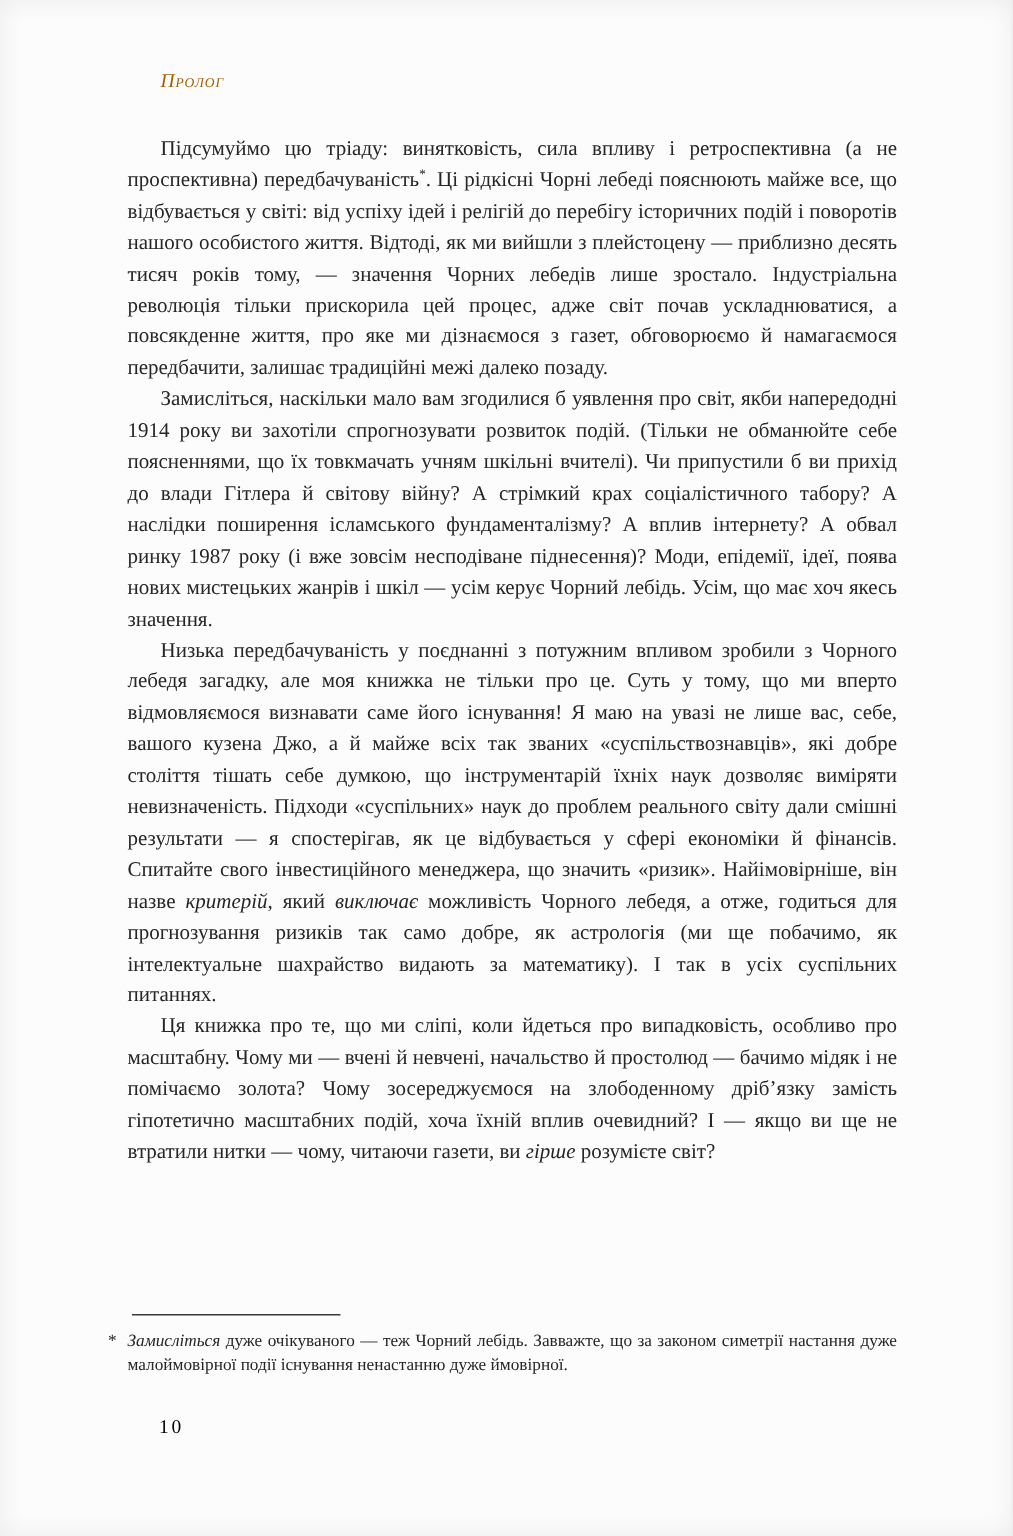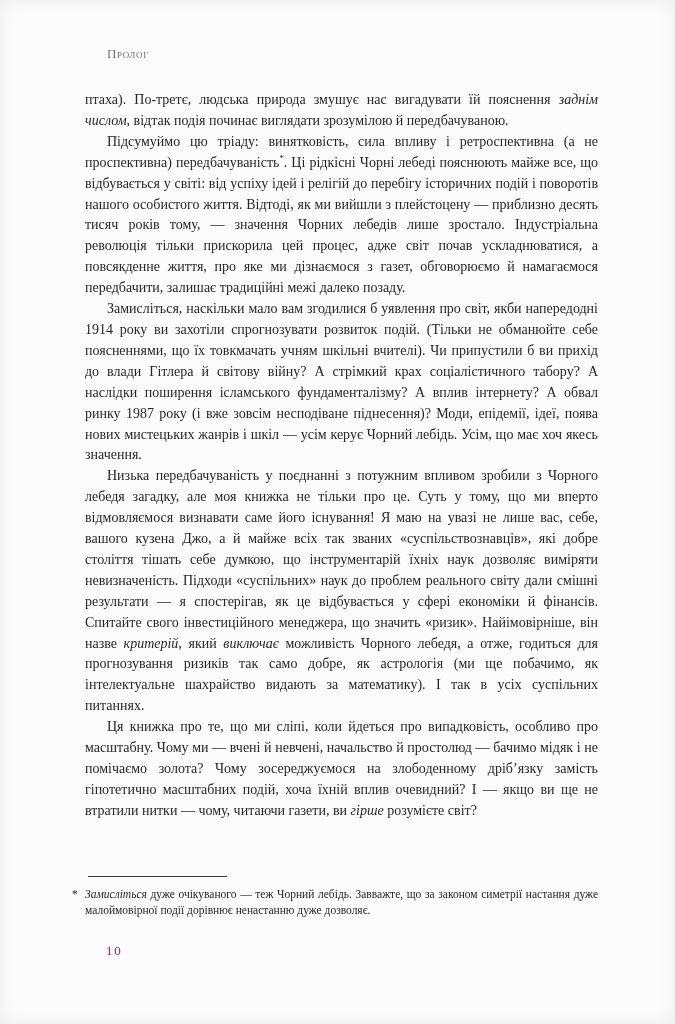--- a/index.html
+++ b/index.html
@@ -18,21 +18,22 @@
     font-family: "Liberation Serif", "DejaVu Serif", serif;
     color: #262626;
   }
   .running-header {
     position: absolute;
     left: 107px;
     top: 46px;
     font-size: 13px;
     font-variant: small-caps;
     letter-spacing: 0.6px;
-    color: #737373;
+    color: #a16207;
+    font-style: italic;
   }
   .body-text {
     position: absolute;
     left: 85px;
     top: 90px;
     width: 513px;
     font-size: 14px;
     line-height: 20.9px;
     text-align: justify;
   }
@@ -73,40 +74,39 @@
     display: block;
     margin-left: 13px;
   }
   .fn-text em { font-style: italic; }
   .page-number {
     position: absolute;
     left: 106px;
     top: 943px;
     font-size: 13px;
     letter-spacing: 1.8px;
-    color: #be185d;
+    color: #000000;
   }
 </style>
 </head>
 <body>
 
 <div class="page">
 
   <div class="running-header">Пролог</div>
 
   <div class="body-text" id="body-text">
-      <p class="para"><span>птаха). По-третє, людська природа змушує нас вигадувати їй пояснення </span><em>заднім числом</em><span>, відтак подія починає виглядати зрозумілою й передбачуваною.</span></p>
       <p class="para indent"><span>Підсумуймо цю тріаду: винятковість, сила впливу і ретроспективна (а не проспективна) передбачуваність</span><sup class="fn-ref">*</sup><span>. Ці рідкісні Чорні лебеді пояснюють майже все, що відбувається у світі: від успіху ідей і релігій до перебігу історичних подій і поворотів нашого особистого життя. Відтоді, як ми вийшли з плейстоцену — приблизно десять тисяч років тому, — значення Чорних лебедів лише зростало. Індустріальна революція тільки прискорила цей процес, адже світ почав ускладнюватися, а повсякденне життя, про яке ми дізнаємося з газет, обговорюємо й намагаємося передбачити, залишає традиційні межі далеко позаду.</span></p>
       <p class="para indent"><span>Замисліться, наскільки мало вам згодилися б уявлення про світ, якби напередодні 1914 року ви захотіли спрогнозувати розвиток подій. (Тільки не обманюйте себе поясненнями, що їх товкмачать учням шкільні вчителі). Чи припустили б ви прихід до влади Гітлера й світову війну? А стрімкий крах соціалістичного табору? А наслідки поширення ісламського фундаменталізму? А вплив інтернету? А обвал ринку 1987 року (і вже зовсім несподіване піднесення)? Моди, епідемії, ідеї, поява нових мистецьких жанрів і шкіл — усім керує Чорний лебідь. Усім, що має хоч якесь значення.</span></p>
       <p class="para indent"><span>Низька передбачуваність у поєднанні з потужним впливом зробили з Чорного лебедя загадку, але моя книжка не тільки про це. Суть у тому, що ми вперто відмовляємося визнавати саме його існування! Я маю на увазі не лише вас, себе, вашого кузена Джо, а й майже всіх так званих «суспільствознавців», які добре століття тішать себе думкою, що інструментарій їхніх наук дозволяє виміряти невизначеність. Підходи «суспільних» наук до проблем реального світу дали смішні результати — я спостерігав, як це відбувається у сфері економіки й фінансів. Спитайте свого інвестиційного менеджера, що значить «ризик». Найімовірніше, він назве </span><em>критерій</em><span>, який </span><em>виключає</em><span> можливість Чорного лебедя, а отже, годиться для прогнозування ризиків так само добре, як астрологія (ми ще побачимо, як інтелектуальне шахрайство видають за математику). І так в усіх суспільних питаннях.</span></p>
       <p class="para indent"><span>Ця книжка про те, що ми сліпі, коли йдеться про випадковість, особливо про масштабну. Чому ми — вчені й невчені, начальство й простолюд — бачимо мідяк і не помічаємо золота? Чому зосереджуємося на злободенному дріб’язку замість гіпотетично масштабних подій, хоча їхній вплив очевидний? І — якщо ви ще не втратили нитки — чому, читаючи газети, ви </span><em>гірше</em><span> розумієте світ?</span></p>
     </div>
 
   <div class="footnote-sep"></div>
 
   <div class="footnote">
     <span class="fn-marker">*</span>
-    <span class="fn-text" id="footnote-text"><em>Замисліться</em><span> дуже очікуваного — теж Чорний лебідь. Завважте, що за законом симетрії настання дуже малоймовірної події дорівнює ненастанню дуже дозволяє.</span></span>
+    <span class="fn-text" id="footnote-text"><em>Замисліться</em><span> дуже очікуваного — теж Чорний лебідь. Завважте, що за законом симетрії настання дуже малоймовірної події існування ненастанню дуже ймовірної.</span></span>
   </div>
 
   <div class="page-number">10</div>
 
 </div>
 
 </body></html>

